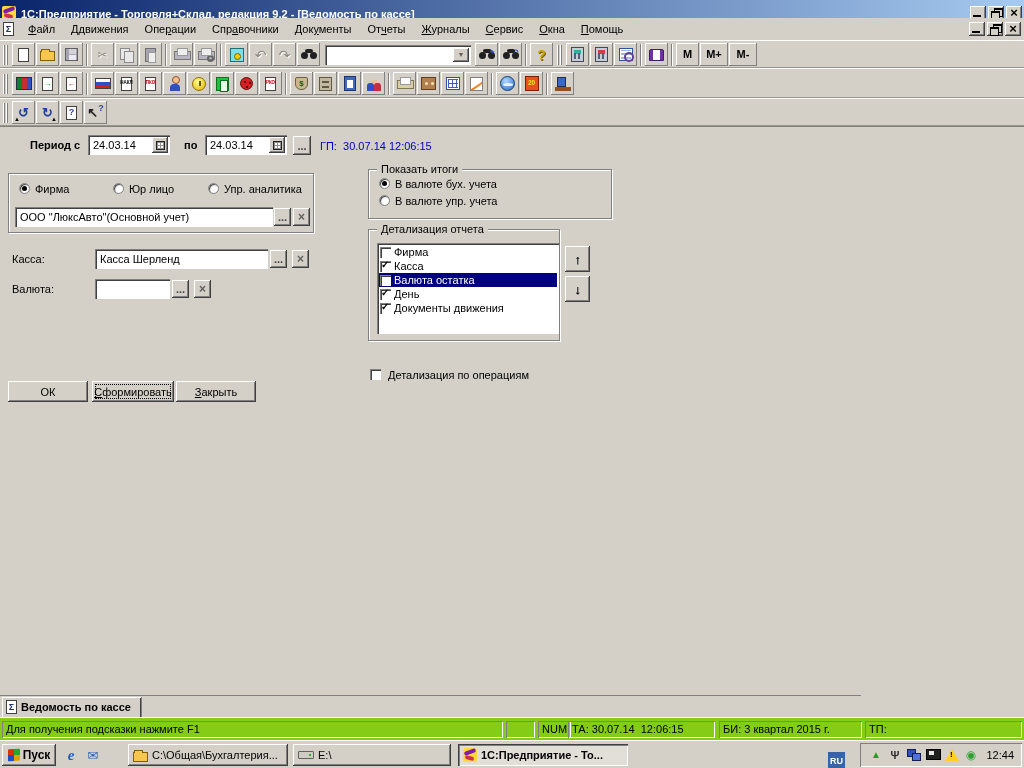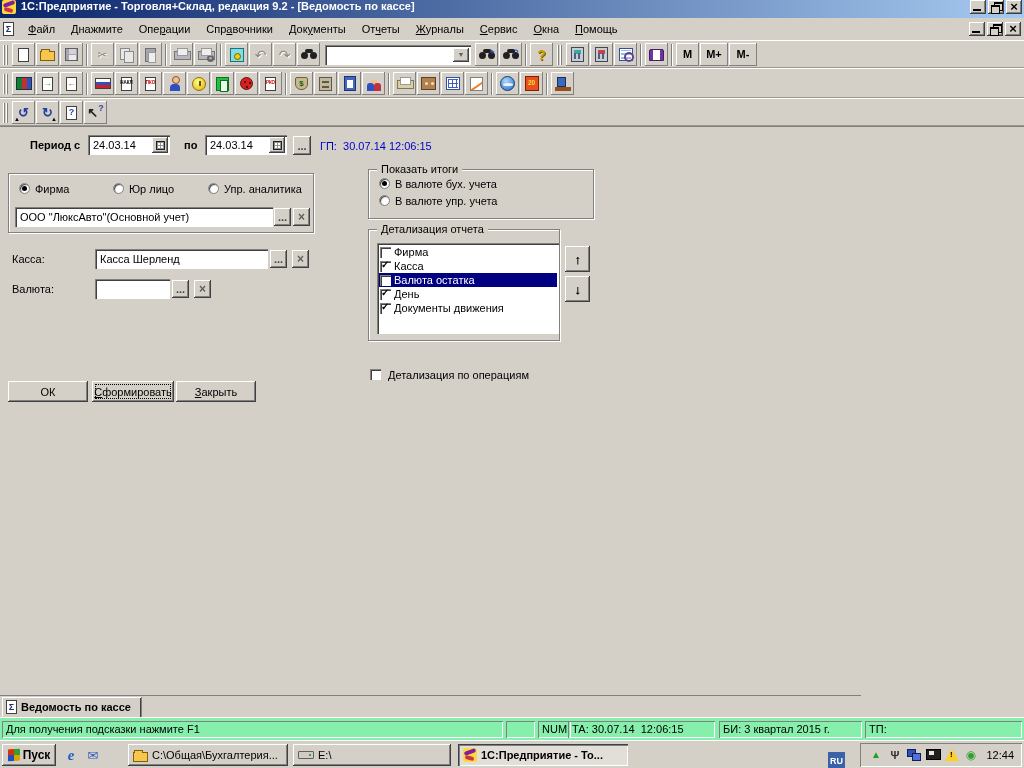--- a/index.html
+++ b/index.html
@@ -3,21 +3,21 @@
 <meta charset="utf-8">
 <style>
 *{margin:0;padding:0;box-sizing:border-box}
 html,body{width:1024px;height:768px;overflow:hidden}
 body{font-family:"Liberation Sans",sans-serif;font-size:11px;background:#D4D0C8;color:#000;position:relative}
 .abs{position:absolute}
 
 .raised{background:#D4D0C8;box-shadow:inset -1px -1px 0 #404040,inset 1px 1px 0 #fff,inset -2px -2px 0 #808080}
 .cellsunk{box-shadow:inset 1px 1px 0 #808080,inset -1px -1px 0 #fff}
 
-#titlebar{left:0;top:0;width:1024px;height:20px;background:linear-gradient(90deg,#0A246A,#A6CAF0);display:flex;align-items:flex-start;padding:0 2px;color:#fff}
+#titlebar{left:0;top:0;width:1024px;height:20px;background:linear-gradient(90deg,#0A246A,#A6CAF0);display:flex;align-items:flex-end;padding:0 2px;color:#fff}
 #titlebar .title{font-weight:bold;font-size:11px;margin-left:5px;flex:1;white-space:nowrap}
 .appic{position:relative;width:14px;height:14px;background:#ffd83c;border-radius:2px;overflow:hidden;flex:0 0 auto}
 .appic::before{content:"";position:absolute;left:1px;top:2px;width:12px;height:4px;background:#8020a0;border-radius:2px;transform:rotate(-20deg)}
 .appic::after{content:"";position:absolute;left:2px;bottom:2px;width:9px;height:4px;background:#d03050;border-radius:2px;transform:rotate(15deg)}
 .wbtn{position:relative;width:16px;height:14px;margin-left:2px;display:flex;align-items:center;justify-content:center;color:#000}
 .wmin::after{content:"";position:absolute;left:3px;bottom:3px;width:8px;height:2px;background:#000}
 .wrest::before{content:"";position:absolute;left:6px;top:2px;width:7px;height:6px;border:1px solid #000;border-top-width:2px;background:#d4d0c8}
 .wrest::after{content:"";position:absolute;left:3px;top:5px;width:7px;height:6px;border:1px solid #000;border-top-width:2px;background:#d4d0c8}
 .wclose::after{content:"×";font-size:13px;font-weight:bold;margin-top:-2px}
 
@@ -131,21 +131,21 @@
 .listbox{position:absolute;background:#fff;box-shadow:inset 1px 1px 0 #808080,inset 2px 2px 0 #404040,inset -1px -1px 0 #fff;padding:2px}
 .lrow{height:14px;display:flex;align-items:center;gap:3px;padding-left:1px}
 .lrow.sel{background:#000080;color:#fff}
 .updown{position:absolute;width:25px;height:26px;font-weight:bold;font-size:13px;text-shadow:0.5px 0 #000}
 .pbtn{position:absolute;height:21px;display:flex;align-items:center;justify-content:center}
 .pbtn.focused::after{content:"";position:absolute;inset:3px;border:1px dotted #000}
 
 #tabbar{left:0;top:695px;width:861px;height:22px;background:#D4D0C8;border-top:1px solid #808080}
 .tab{position:absolute;left:2px;top:1px;height:20px;display:flex;align-items:center;gap:4px;padding:0 10px 0 4px;background:#D4D0C8;box-shadow:inset 1px 1px 0 #fff,inset -1px 0 0 #404040,1px 0 0 #808080;font-weight:bold}
 
-#statusbar{left:0;top:717px;width:1024px;height:23px;background:#86efac;border-top:1px solid #fff}
+#statusbar{left:0;top:717px;width:1024px;height:23px;background:#84cc16;border-top:1px solid #fff}
 .scell{position:absolute;top:3px;height:17px;padding:2px 4px;white-space:pre;overflow:hidden}
 
 #taskbar{left:0;top:740px;width:1024px;height:28px;background:#D4D0C8;border-top:1px solid #fff}
 .start{position:absolute;left:2px;top:3px;width:54px;height:22px;display:flex;align-items:center;justify-content:center;gap:3px;font-weight:bold;font-size:12px}
 .wlogo{width:12px;height:12px;background:conic-gradient(#30a030 0 90deg,#e0a000 90deg 180deg,#2050c0 180deg 270deg,#e03000 270deg);border-radius:1px;transform:skewY(-4deg)}
 .ql{position:absolute;top:5px;width:18px;height:18px;display:flex;align-items:center;justify-content:center}
 .ie{font-family:"Liberation Serif",serif;font-style:italic;font-weight:bold;font-size:15px;color:#2060c0}
 .oe{font-size:13px;color:#3060c0}
 .task{position:absolute;top:3px;height:22px;display:flex;align-items:center;gap:4px;padding:0 5px;white-space:nowrap;overflow:hidden}
 .task.active{box-shadow:inset 1px 1px 0 #404040,inset 2px 2px 0 #808080,inset -1px -1px 0 #fff;background:#e2dfd9;font-weight:bold}
@@ -176,21 +176,21 @@
   <span class="appic"></span>
   <span class="title">1С:Предприятие - Торговля+Склад, редакция 9.2 - [Ведомость по кассе]</span>
   <span class="wbtn raised wmin"></span>
   <span class="wbtn raised wrest"></span>
   <span class="wbtn raised wclose"></span>
 </div>
 
 <div id="menubar" class="abs">
   <span class="g sheet sigma" style="margin-right:6px"></span>
   <span class="mi"><span></span><span class="key">Ф</span><span>айл</span></span>
-  <span class="mi"><span></span><span class="key">Д</span><span>нажмите</span></span>
+  <span class="mi"><span></span><span class="key">Д</span><span>движения</span></span>
   <span class="mi"><span>Опе</span><span class="key">р</span><span>ации</span></span>
   <span class="mi"><span>Спр</span><span class="key">а</span><span>вочники</span></span>
   <span class="mi"><span>Док</span><span class="key">у</span><span>менты</span></span>
   <span class="mi"><span>От</span><span class="key">ч</span><span>еты</span></span>
   <span class="mi"><span></span><span class="key">Ж</span><span>урналы</span></span>
   <span class="mi"><span></span><span class="key">С</span><span>ервис</span></span>
   <span class="mi"><span></span><span class="key">О</span><span>кна</span></span>
   <span class="mi"><span></span><span class="key">П</span><span>омощь</span></span>
   <span class="spacer"></span>
   <span class="wbtn raised wmin"></span>
@@ -418,21 +418,21 @@
   <span class="sbtn raised" style="left:270px;top:123px;width:17px;height:18px">...</span>
   <span class="sbtn raised xbtn" style="left:292px;top:123px;width:17px;height:18px">×</span>
 
   <span class="lbl" style="left:12px;top:156px">Валюта:</span>
   <span class="field" style="left:95px;top:152px;width:75px;height:20px">
     <span></span>
   </span>
   <span class="sbtn raised" style="left:172px;top:153px;width:17px;height:18px">...</span>
   <span class="sbtn raised xbtn" style="left:194px;top:153px;width:17px;height:18px">×</span>
 
-  <div class="group" style="left:368px;top:42px;width:226px;height:50px">
+  <div class="group" style="left:368px;top:42px;width:244px;height:50px">
     <span class="legend">Показать итоги</span>
     <span class="radio on" style="left:10px;top:8px"></span>
     <span class="lbl" style="left:26px;top:8px">В валюте бух. учета</span>
     <span class="radio" style="left:10px;top:25px"></span>
     <span class="lbl" style="left:26px;top:25px">В валюте упр. учета</span>
   </div>
 
   <div class="group" style="left:368px;top:102px;width:192px;height:112px">
     <span class="legend">Детализация отчета</span>
     <div class="listbox" style="left:8px;top:13px;width:182px;height:91px">

